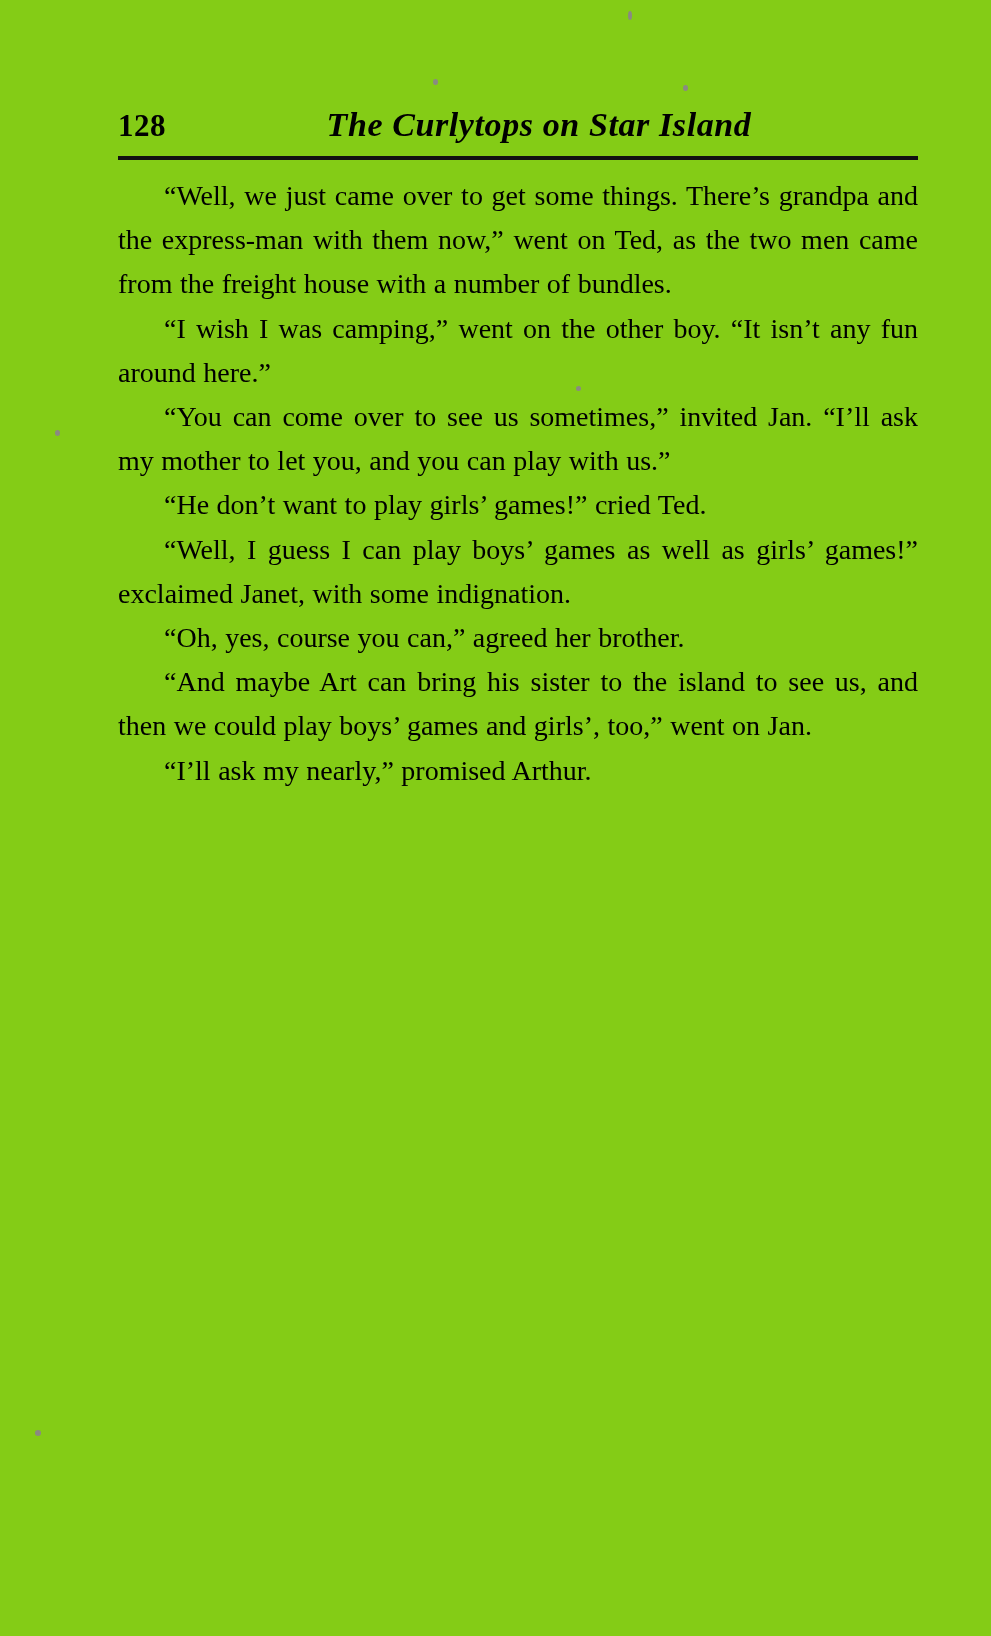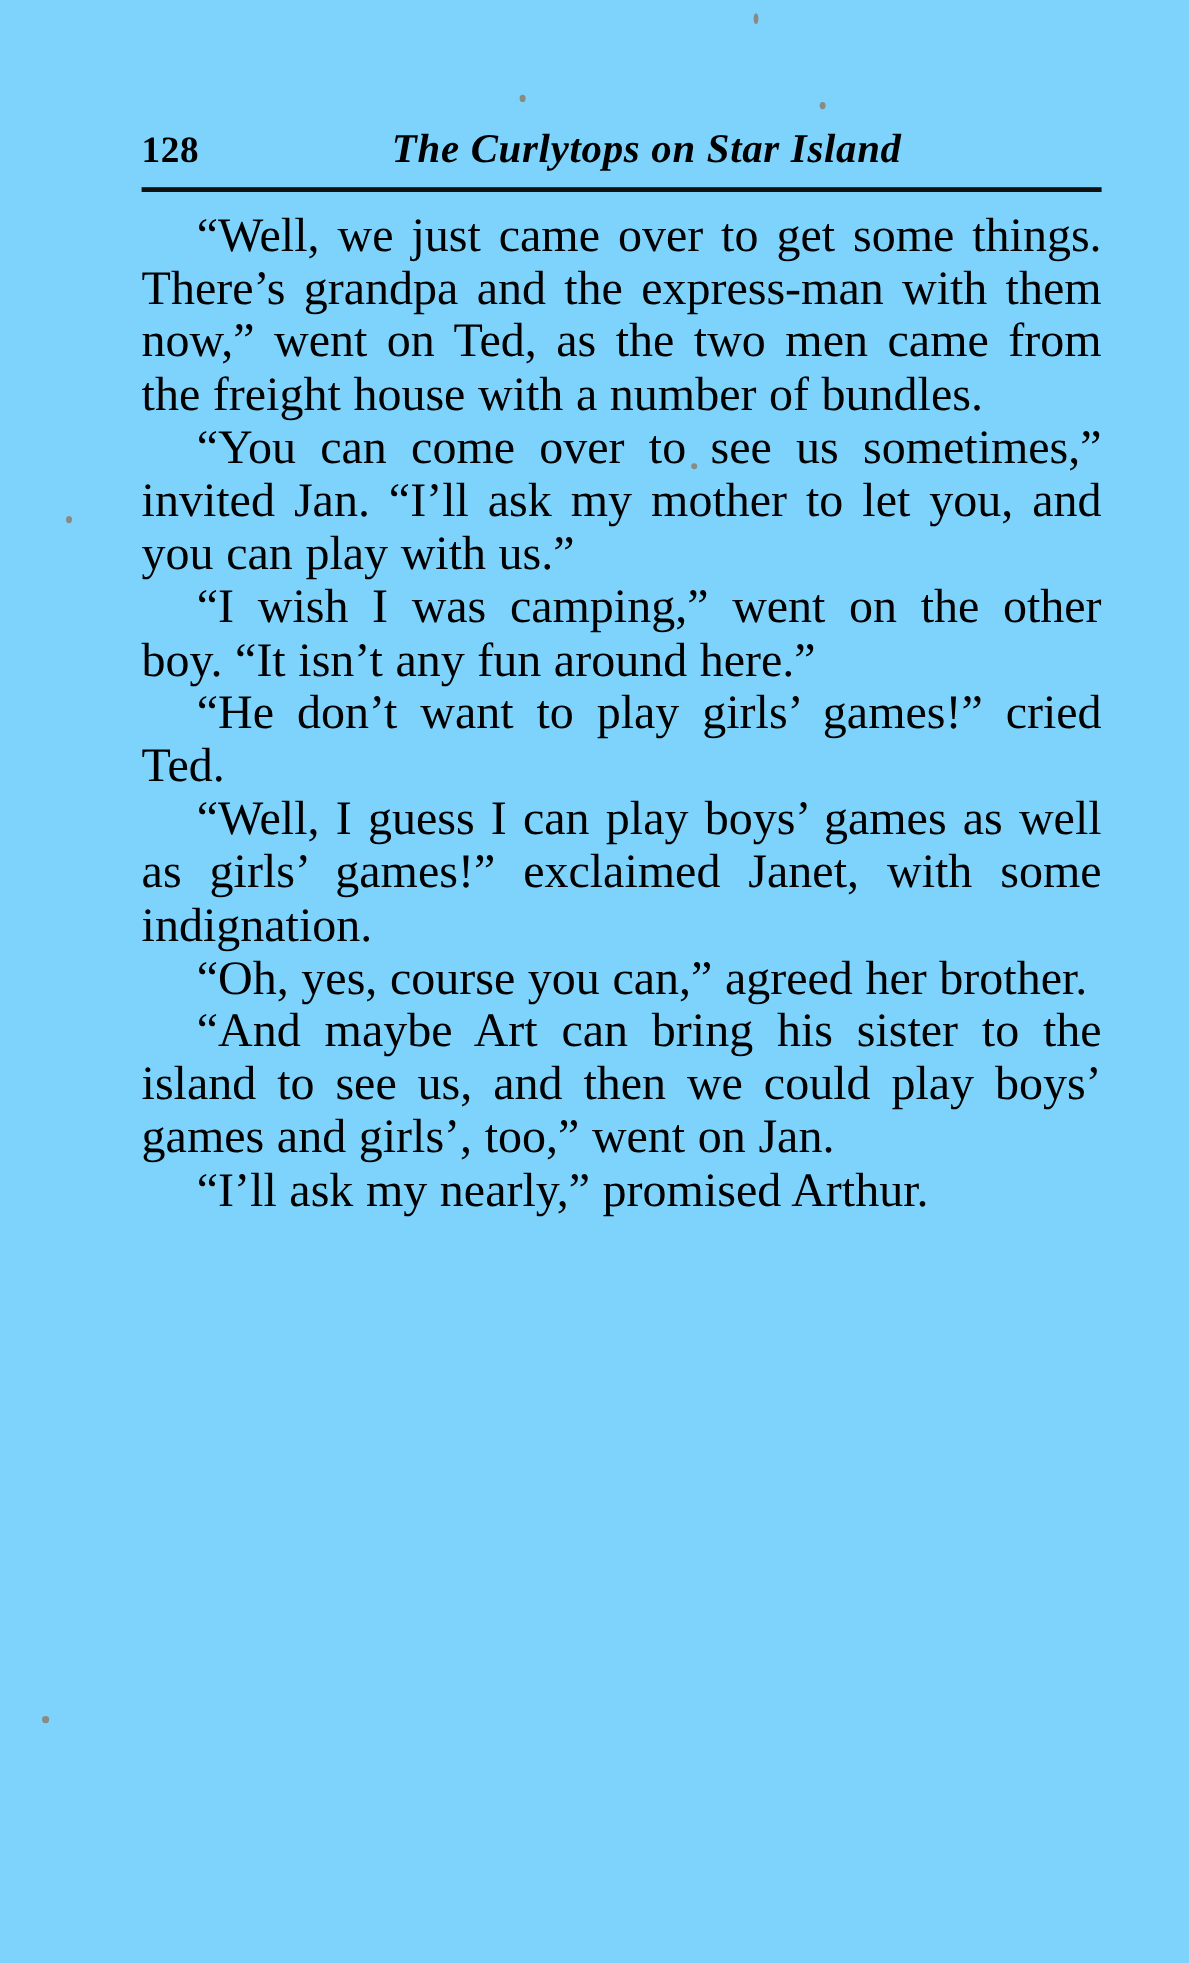--- a/index.html
+++ b/index.html
@@ -14,21 +14,21 @@
     font-family: "Liberation Serif", serif;
     color: #000000;
     overflow: hidden;
   }
   .page {
     position: absolute;
     left: 0;
     top: 0;
     width: 991px;
     height: 1636px;
-    background: #7dd3fc;
+    background: #84cc16;
   }
   .content {
     position: absolute;
     left: 118px;
     top: 108px;
     width: 800px;
   }
   .header-row {
     display: flex;
     align-items: baseline;
@@ -57,21 +57,21 @@
   }
   .rule {
     width: 800px;
     height: 0;
     border-top: 4px solid #111111;
     margin-top: 8px;
     margin-bottom: 14px;
   }
   .body-text p {
     margin: 0;
-    font-size: 40px;
+    font-size: 28px;
     line-height: 44.2px;
     text-align: justify;
     text-indent: 46px;
     word-spacing: 0.5px;
     hyphens: manual;
   }
   .body-text p:last-child {
     text-align: left;
   }
   .speck {
@@ -96,22 +96,22 @@
 
     <div class="header-row">
       <div class="folio">128</div>
       <div class="running-title">The Curlytops on Star Island</div>
     </div>
 
     <div class="rule"></div>
 
     <div class="body-text">
       <p>“Well, we just came over to get some things.  There’s grandpa and the express-man with them now,” went on Ted, as the two men came from the freight house with a number of bundles.</p>
+      <p>“I wish I was camping,” went on the other boy.  “It isn’t any fun around here.”</p>
       <p>“You can come over to see us sometimes,” invited Jan.  “I’ll ask my mother to let you, and you can play with us.”</p>
-      <p>“I wish I was camping,” went on the other boy.  “It isn’t any fun around here.”</p>
       <p>“He don’t want to play girls’ games!” cried Ted.</p>
       <p>“Well, I guess I can play boys’ games as well as girls’ games!” exclaimed Janet, with some indignation.</p>
       <p>“Oh, yes, course you can,” agreed her brother.</p>
       <p>“And maybe Art can bring his sister to the island to see us, and then we could play boys’ games and girls’, too,” went on Jan.</p>
       <p>“I’ll ask my nearly,” promised Arthur.</p>
     </div>
 
   </div>
 </div>
 

